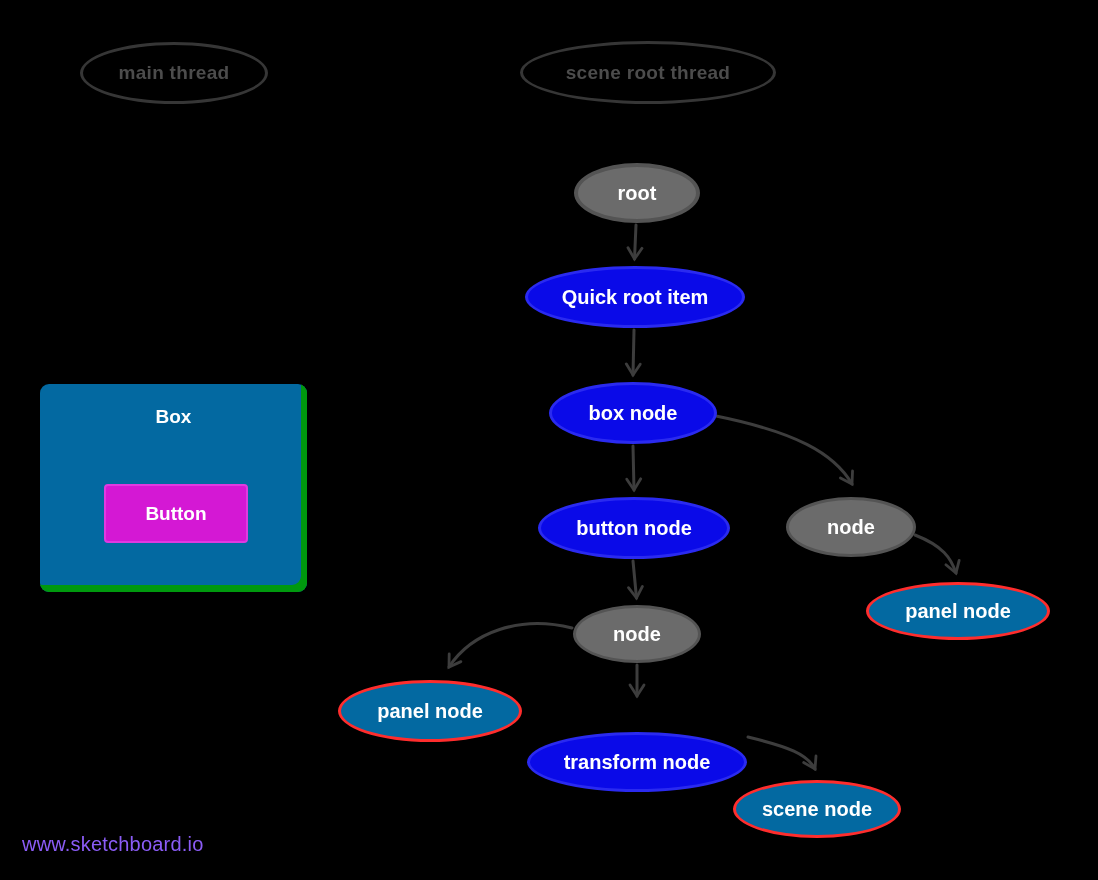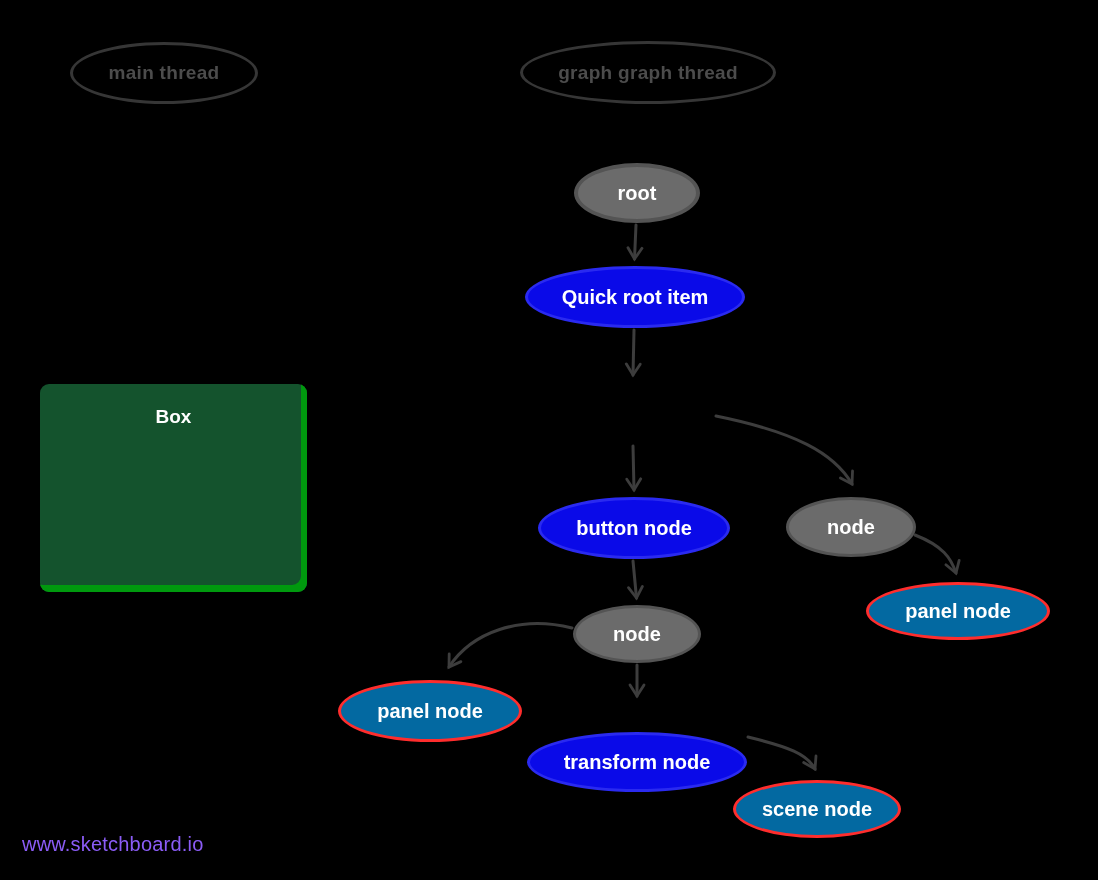--- a/index.html
+++ b/index.html
@@ -21,21 +21,21 @@
     align-items: center;
     justify-content: center;
   }
   .thread .tlabel {
     color: #4c4c4c;
     font-weight: bold;
     font-size: 19px;
     letter-spacing: 0.3px;
     white-space: nowrap;
   }
-  #thread-main  { left: 70px;  top: 42px; width: 188px; height: 62px; }
+  #thread-main  { left: 80px;  top: 42px; width: 188px; height: 62px; }
   #thread-scene { left: 520px; top: 41px; width: 256px; height: 63px; }
 
   
   .node {
     position: absolute;
     border-radius: 50%;
     box-sizing: border-box;
     display: flex;
     align-items: center;
     justify-content: center;
@@ -75,21 +75,21 @@
     stroke-width: 3;
     stroke-linecap: round;
     pointer-events: stroke;
   }
 
   
   #ui-box {
     position: absolute;
     left: 40px; top: 384px;
     width: 267px; height: 208px;
-    background: #14532d;
+    background: #0369a1;
     border-radius: 9px;
     box-shadow: inset -6px -7px 0 0 #00990e;
     box-sizing: border-box;
   }
   #ui-box .box-title {
     position: absolute;
     top: 22px; left: 0; right: 0;
     text-align: center;
     color: #ffffff;
     font-weight: bold;
@@ -141,32 +141,38 @@
     <path class="edge" marker-end="url(#arrow)" d="M 633 561 L 636.5 598"></path>
     <path class="edge" marker-end="url(#arrow)" d="M 572 628 C 520 615 472 632 449 667"></path>
     <path class="edge" marker-end="url(#arrow)" d="M 637 665 L 637 696"></path>
     <path class="edge" marker-end="url(#arrow)" d="M 748 737 C 789 747 807 754 815 769"></path>
   </svg>
 
   <div class="thread" id="thread-main">
     <span class="tlabel">main thread</span>
   </div>
   <div class="thread" id="thread-scene">
-    <span class="tlabel">graph graph thread</span>
+    <span class="tlabel">scene root thread</span>
   </div>
 
   <div id="ui-box">
     <span class="box-title">Box</span>
+    <div id="ui-button">
+      <span class="btn-label">Button</span>
+    </div>
   </div>
 
   <div class="node node-gray" id="n-root">
     <span class="nlabel">root</span>
   </div>
   <div class="node node-blue" id="n-quick">
     <span class="nlabel">Quick root item</span>
+  </div>
+  <div class="node node-blue" id="n-boxnode">
+    <span class="nlabel">box node</span>
   </div>
   <div class="node node-blue" id="n-buttonnode">
     <span class="nlabel">button node</span>
   </div>
   <div class="node node-gray" id="n-noderight">
     <span class="nlabel">node</span>
   </div>
   <div class="node node-red" id="n-panelright">
     <span class="nlabel">panel node</span>
   </div>

